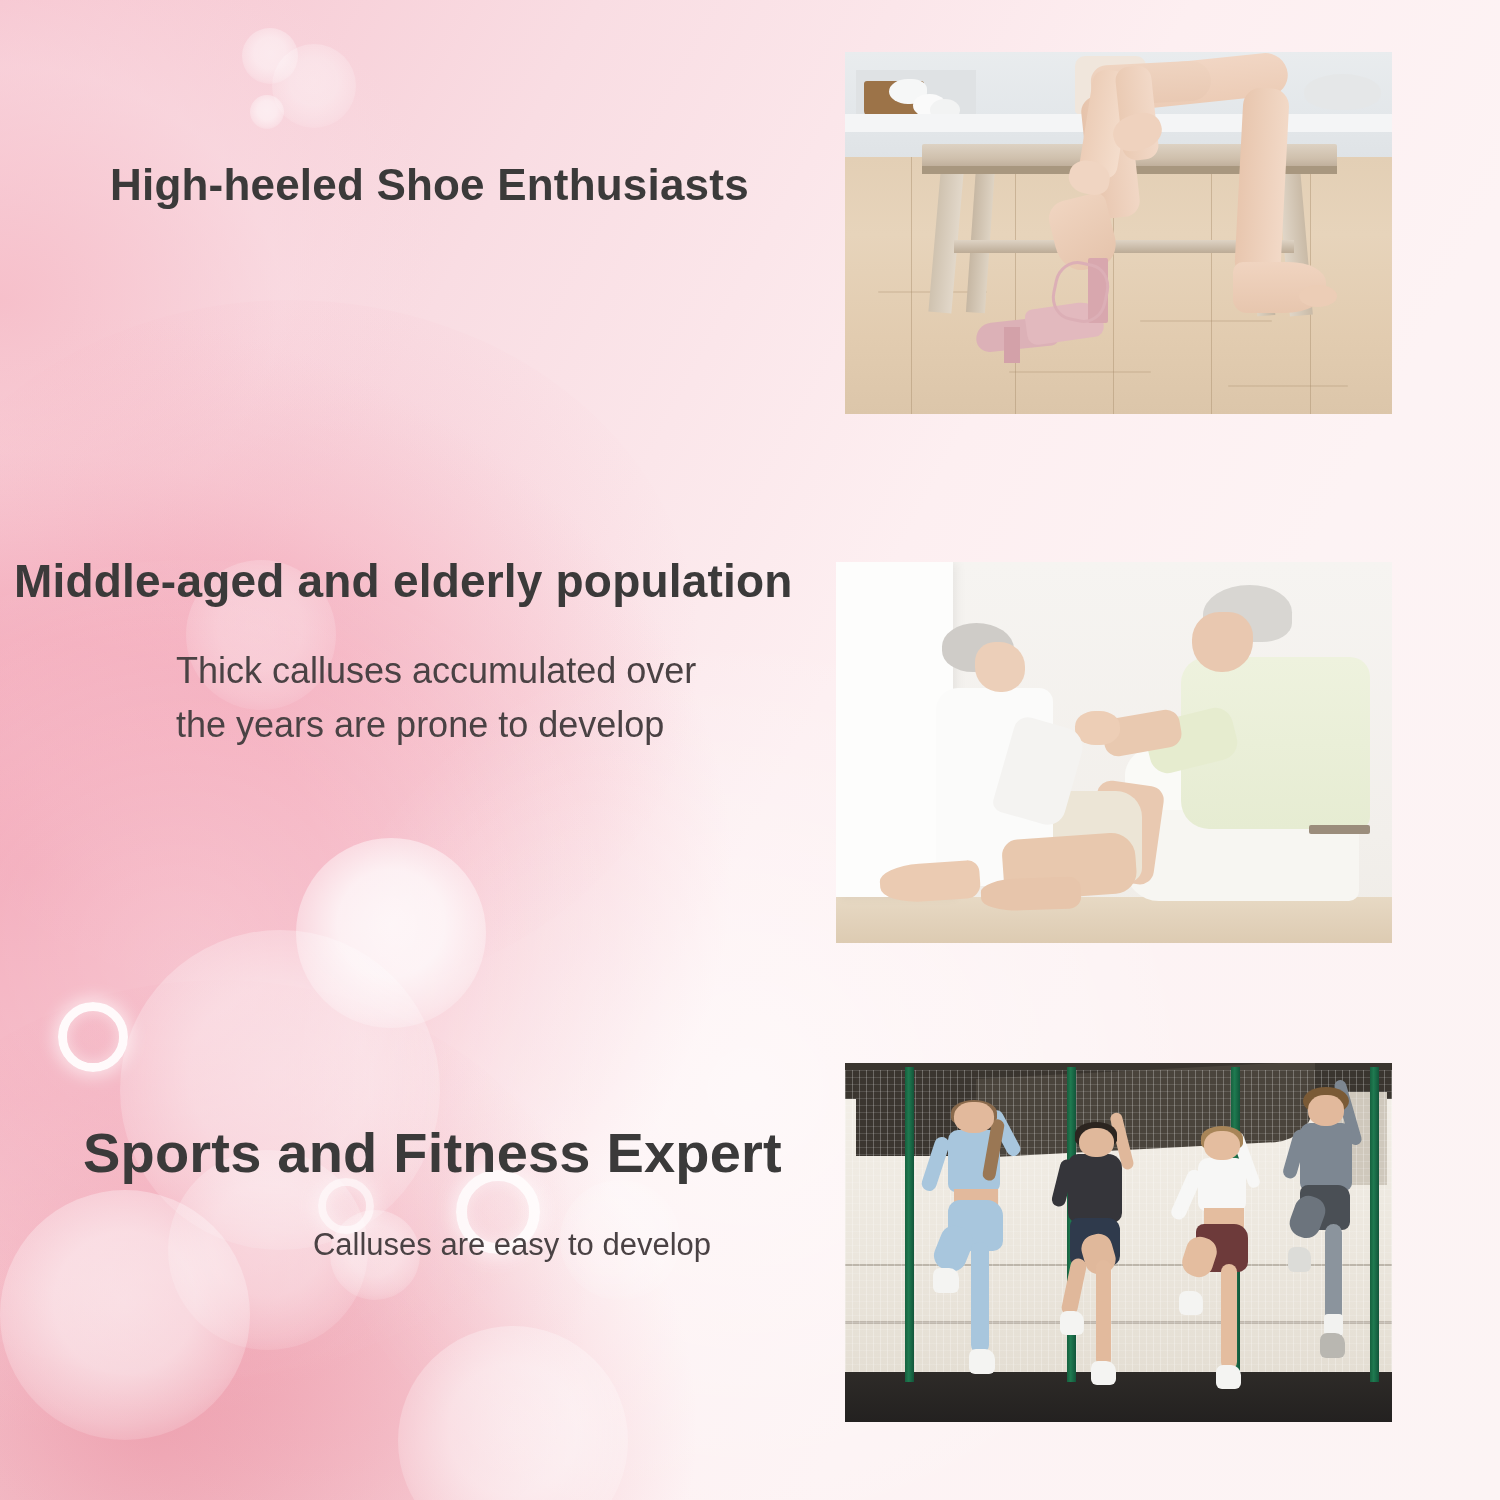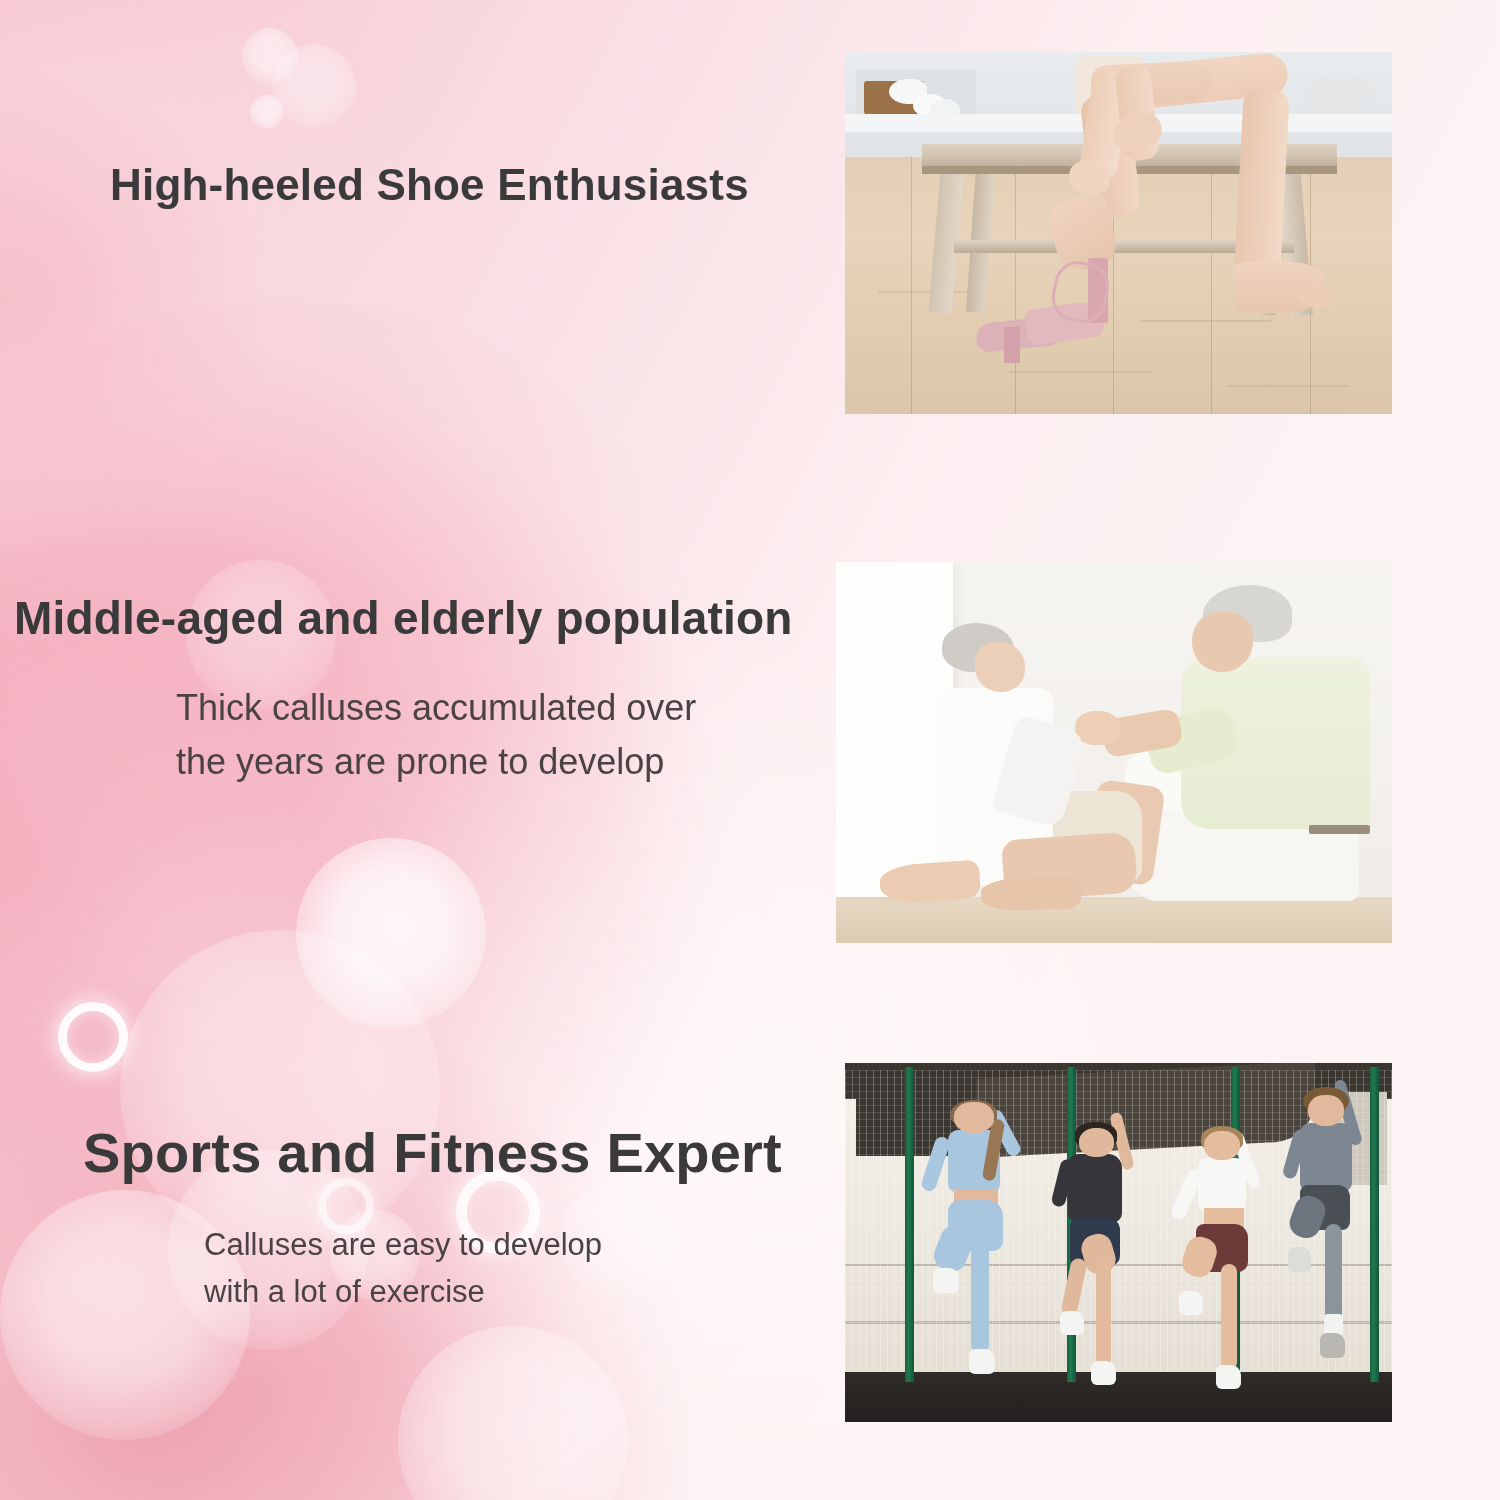--- a/index.html
+++ b/index.html
@@ -89,28 +89,28 @@
     color: #4a4244;
     line-height: 1.52;
   }
 
   
   #section-1 { top: 160px; }
   #section-1 .sec-title { font-size: 44px; padding-left: 110px; }
   #section-1 .sec-body  { font-size: 31px; padding-left: 192px; margin-top: 34px; }
 
   
-  #section-2 { top: 593px; }
+  #section-2 { top: 556px; }
   #section-2 .sec-title { font-size: 46px; padding-left: 14px; }
   #section-2 .sec-body  { font-size: 36px; padding-left: 176px; margin-top: 36px; }
 
   
   #section-3 { top: 1122px; }
   #section-3 .sec-title { font-size: 56px; padding-left: 83px; }
-  #section-3 .sec-body  { font-size: 31px; padding-left: 204px; margin-top: 36px; }
+  #section-3 .sec-body  { font-size: 31px; padding-left: 204px; margin-top: 36px; text-align: center; }
 
   
   .photo {
     position: absolute;
     overflow: hidden;
     background: #efe9e4;
   }
   #photo-1 { left: 845px; top: 52px;   width: 547px; height: 362px; }
   #photo-2 { left: 836px; top: 562px;  width: 556px; height: 381px; }
   #photo-3 { left: 845px; top: 1063px; width: 547px; height: 359px; }
@@ -393,21 +393,20 @@
       <div class="p s2-w-leg"></div>
       <div class="p s2-w-foot1"></div>
       <div class="p s2-w-foot2"></div>
     </div>
   </div>
 
   <div class="section" id="section-3">
     <h2 class="sec-title">Sports and Fitness Expert</h2>
     <p class="sec-body">
       <span>Calluses are easy to develop</span><br>
-      <span>with a lot of exercise</span>
     </p>
   </div>
 
   <div class="photo" id="photo-3">
     <div class="scene">
       <div class="p s3-sky"></div>
       <div class="p s3-building"></div>
       <div class="p s3-dark-band"></div>
       <div class="p s3-win1"></div>
       <div class="p s3-shade"></div>

